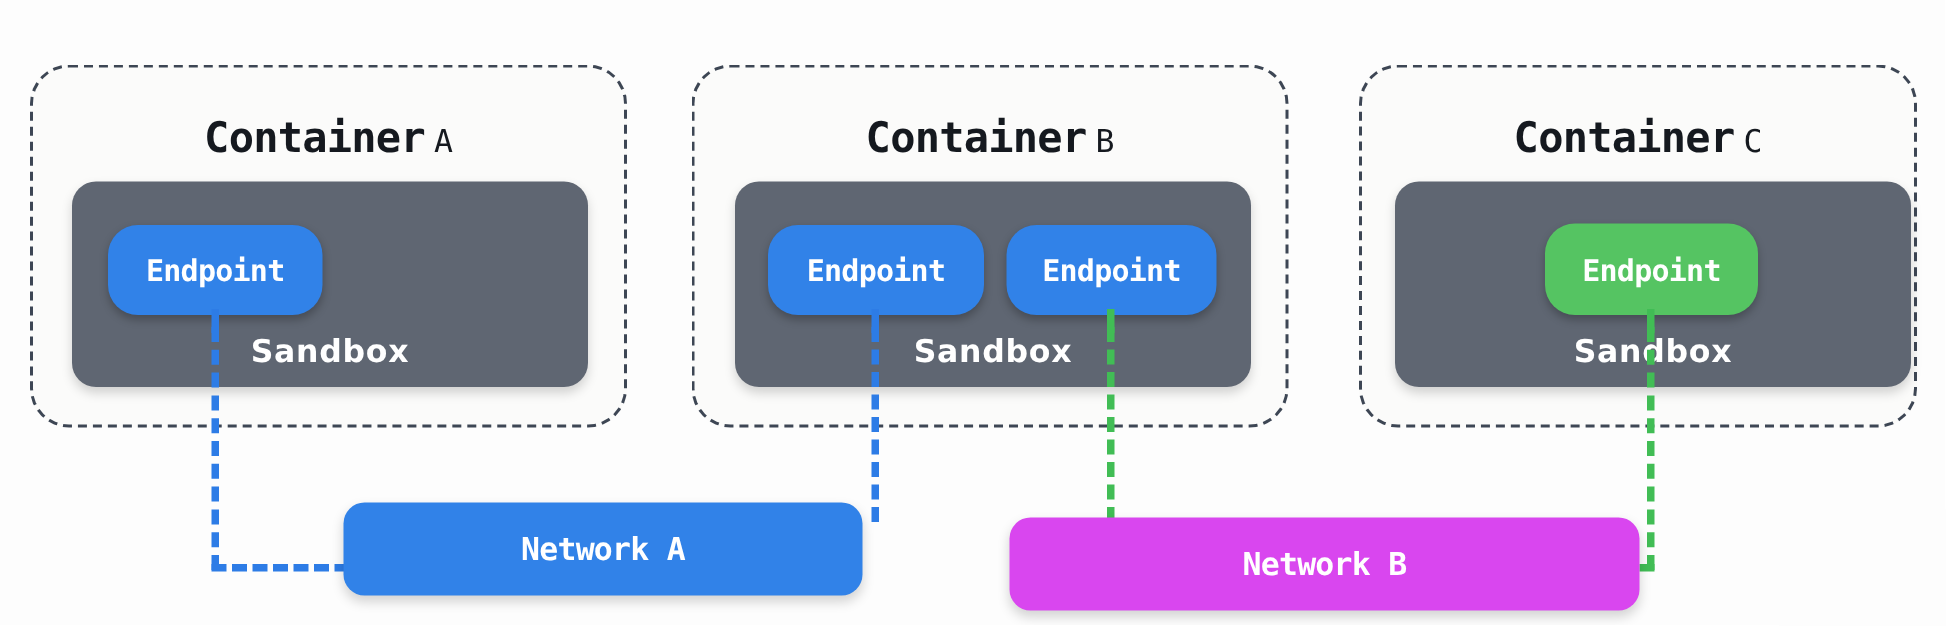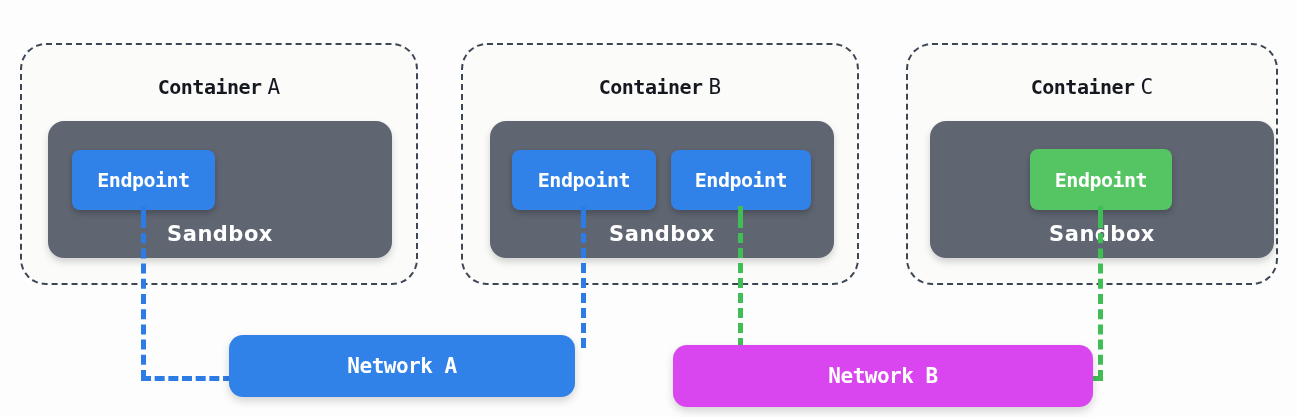--- a/index.html
+++ b/index.html
@@ -31,21 +31,21 @@
     position: absolute;
     top: 30px;
     left: 0;
     right: 0;
     text-align: center;
     white-space: nowrap;
     color: #15191f;
     font-family: "DejaVu Sans Mono", "Liberation Mono", monospace;
   }
   .container-title .ct-main {
-    font-size: 20px;
+    font-size: 28px;
     font-weight: bold;
     letter-spacing: -0.5px;
   }
   .container-title .ct-suffix {
     font-size: 21px;
     font-weight: normal;
     margin-left: 6px;
   }
 
   
@@ -66,21 +66,21 @@
     color: #ffffff;
     font-size: 21px;
     font-weight: bold;
     font-family: "DejaVu Sans", "Liberation Sans", sans-serif;
     letter-spacing: 0.5px;
   }
 
   
   .endpoint {
     position: absolute;
-    border-radius: 8px;
+    border-radius: 20px;
     display: flex;
     align-items: center;
     justify-content: center;
     color: #ffffff;
     font-size: 20px;
     font-weight: bold;
     font-family: "DejaVu Sans Mono", "Liberation Mono", monospace;
     box-shadow: 0 3px 6px rgba(0,0,0,0.25);
     box-sizing: border-box;
     letter-spacing: -0.5px;

